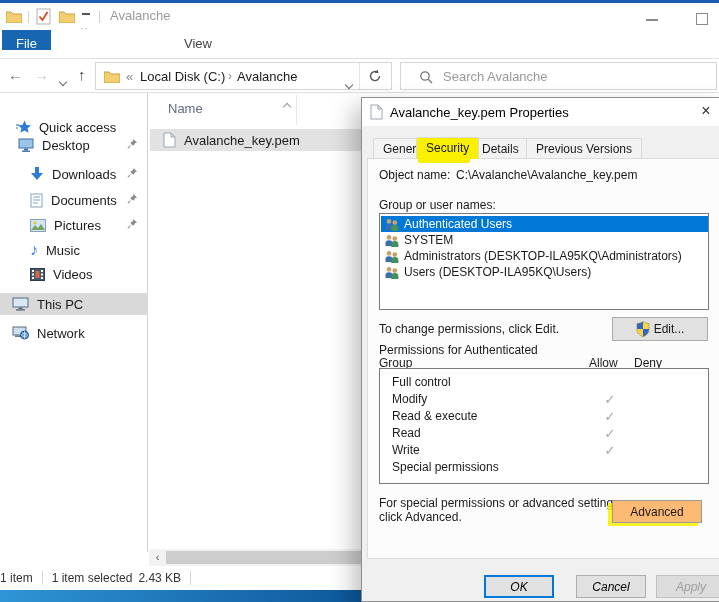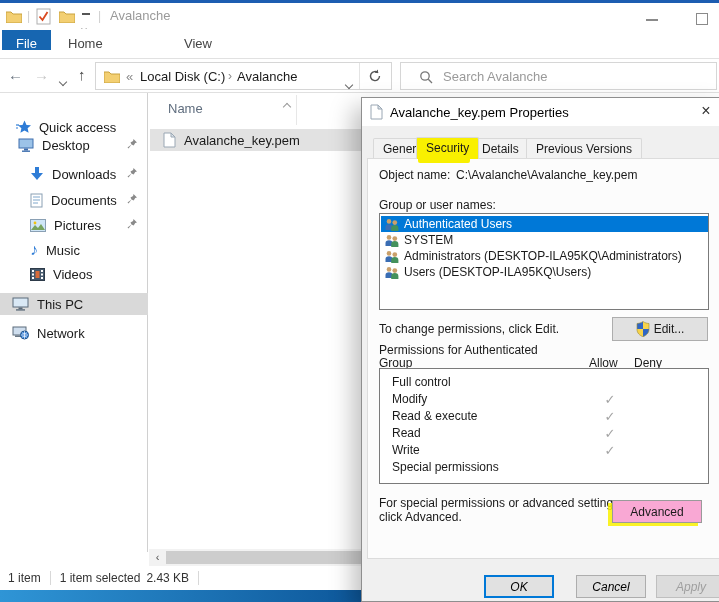--- a/index.html
+++ b/index.html
@@ -78,21 +78,21 @@
   .grow.sel .lbl { color:#fff; }
 
   .win-btn { position:absolute; height:24px; background:#e1e1e1; border:1px solid #adadad; font-size:12px; color:#1a1a1a;
     display:flex; align-items:center; justify-content:center; z-index:2; font-family:inherit; }
   #edit-btn { left:250px; top:219px; width:96px; gap:4px; }
 
   #perm-list { left:17px; top:270px; width:330px; height:116px; background:#fff; border:1px solid #7a7a7a; z-index:2; }
   .prow-lbl { position:absolute; left:12px; font-size:12px; color:#1a1a1a; white-space:nowrap; }
   .pcheck { position:absolute; left:215px; width:30px; text-align:center; font-size:13px; color:#a3a3a3; }
 
-  #adv-btn { left:250px; top:402px; width:90px; height:23px; background:#f9a8d4; border:1px solid #9a9a9a;
+  #adv-btn { left:250px; top:402px; width:90px; height:23px; background:#fdba74; border:1px solid #9a9a9a;
     box-shadow:-4px 3px 0 rgba(249,240,0,.85); }
 
   .bottom-btn { position:absolute; top:477px; width:70px; height:23px; background:#e1e1e1; border:1px solid #adadad;
     font-size:12px; color:#000; display:flex; align-items:center; justify-content:center; z-index:2;font-style:italic; }
   #ok-btn { left:122px; border:2px solid #0078d7; }
   #cancel-btn { left:214px; }
   #apply-btn { left:294px; background:#dcdcdc; border-color:#bfbfbf; color:#9f9f9f; }
 
   svg { display:block; }
 </style>
@@ -126,21 +126,20 @@
       <div class="chev" style="width:4px;height:4px;border-color:#555"></div>
     </div>
     <span class="abs tb-sep" style="left:98px;top:6px">|</span>
     <span id="win-title" class="abs" style="left:110px;top:5px">Avalanche</span>
     <div id="min-btn" class="abs"></div>
     <div id="max-btn" class="abs"></div>
   </div>
 
   <div id="ribbon" class="abs">
     <div class="rtab file">File</div>
-    <div class="rtab" style="left:54px">Home</div>
     <div class="rtab" style="left:170px">View</div>
   </div>
 
   <div id="navbar" class="abs">
     <span class="nav-glyph" style="left:8px;top:6px;color:#6b7580">←</span>
     <span class="nav-glyph" style="left:34px;top:6px;color:#c6c6c6">→</span>
     <span class="abs" style="left:60px;top:11px"><span class="chev"></span></span>
     <span class="nav-glyph" style="left:78px;top:6px;color:#4a4a4a">↑</span>
 
     <div class="box" style="left:95px;width:297px">
@@ -292,21 +291,21 @@
         </svg>
     </div>
     <span class="lbl">Avalanche_key.pem</span>
   </div>
 
   <div id="hscroll-track" class="abs"></div>
   <div id="hscroll-left" class="abs">‹</div>
   <div id="hscroll-thumb" class="abs"></div>
 
   <div id="statusbar" class="abs">
-    <span style="margin-left:8px">1 item</span>
+    <span style="">1 item</span>
     <span class="sb-sep"></span>
     <span>1 item selected</span>
     <span style="margin-left:6px">2.43 KB</span>
     <span class="sb-sep"></span>
   </div>
 
   <div id="bottom-strip" class="abs"></div>
 
   <div id="dialog" class="abs">
     <div id="dlg-titlebar" class="abs">

